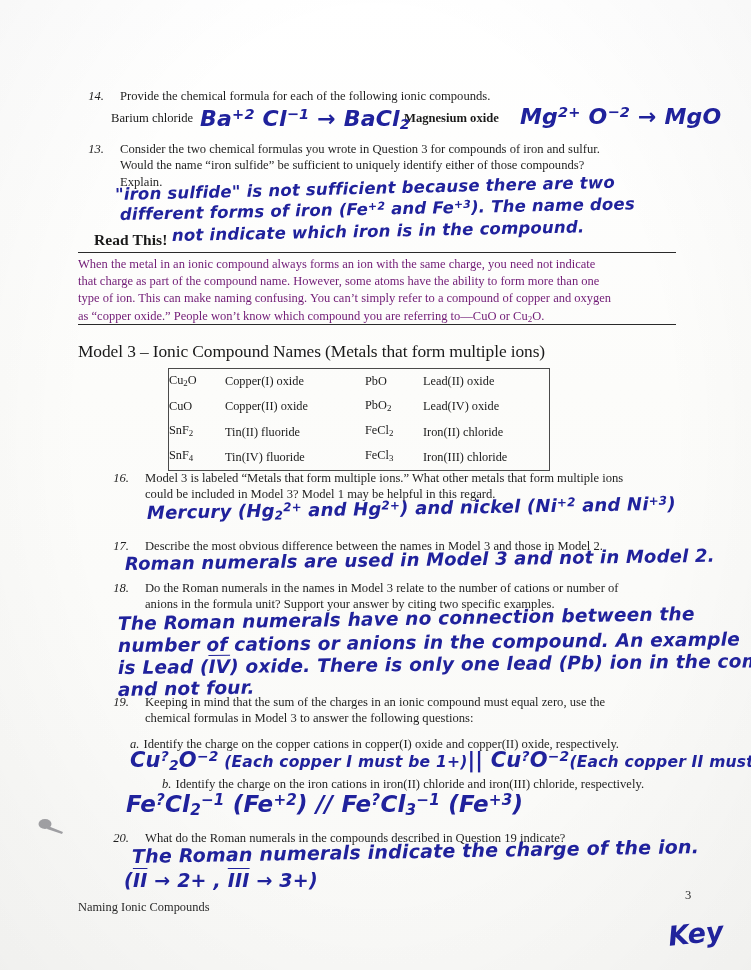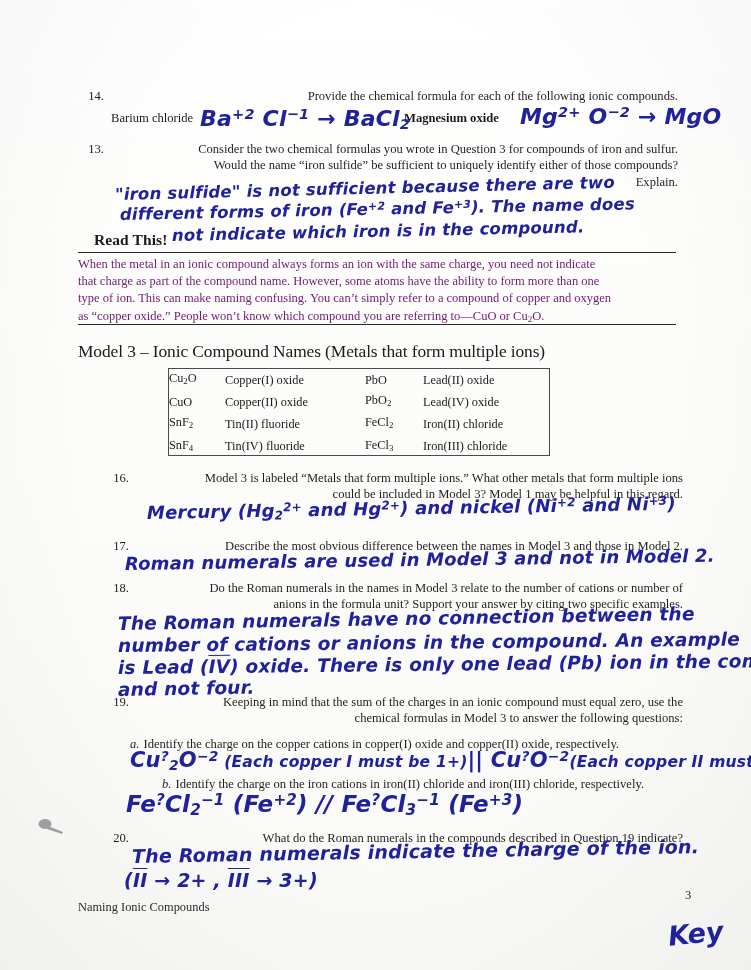--- a/index.html
+++ b/index.html
@@ -37,25 +37,25 @@
     font-size: 12.6px;
     line-height: 16.4px;
     color: #1f1f1f;
   }
   .q .num {
     position: absolute;
     left: 0;
     top: 0;
     width: 26px;
     text-align: right;
+    font-style: italic;
   }
   .q .body {
-    margin-left: 14px;
+    margin-left: 42px;
     display: block;
-    text-align: right;
   }
   .sub-label {
     font-style: italic;
     margin-right: 4px;
   }
 
   .inline-lbl {
     font-size: 12.6px;
   }
 
@@ -94,21 +94,21 @@
     top: 341px;
     font-size: 17.4px;
     font-weight: normal;
     letter-spacing: -0.1px;
   }
   #model3-table {
     position: absolute;
     left: 168px;
     top: 368px;
     width: 382px;
-    height: 88px;
+    height: 103px;
     border: 1.1px solid #4a4a4a;
     box-sizing: border-box;
   }
   #model3-table table {
     border-collapse: collapse;
     width: 100%;
     height: 100%;
     font-size: 12.3px;
   }
   #model3-table td {

